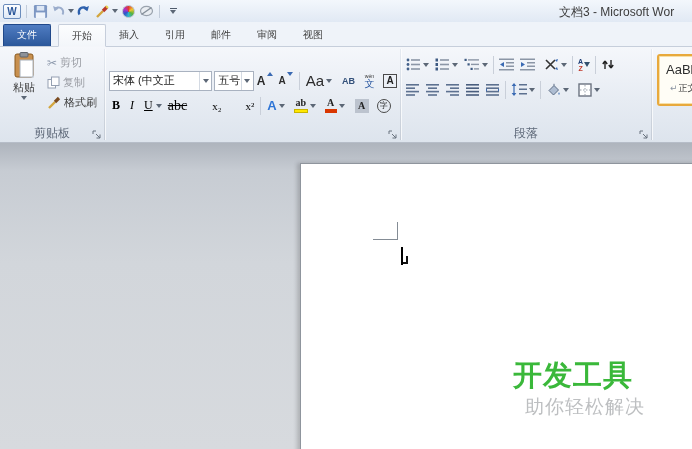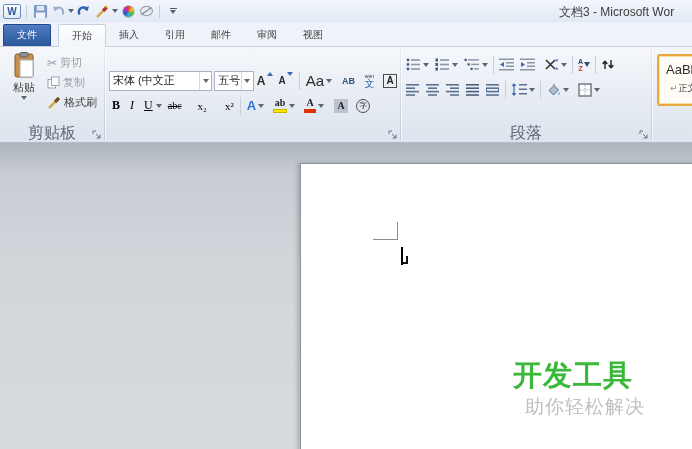--- a/index.html
+++ b/index.html
@@ -26,21 +26,21 @@
   .tab { height:21px; line-height:20px; padding:0 13px; font-size:10px; color:#3d3d3d; white-space:nowrap; }
   .tab-file { background:linear-gradient(#4f7cc2,#2b579a); color:#fff; border:1px solid #20488a; border-bottom:none;
               border-radius:2px 2px 0 0; margin-right:7px; height:22px; }
   .tab-active { background:linear-gradient(#fcfdfe,#f3f6fa); border:1px solid #c6cedb; border-bottom:1px solid #f4f6fa;
               border-radius:2px 2px 0 0; margin-bottom:-1px; height:23px; line-height:21px; }
 
   
   .ribbon { height:96px; background:linear-gradient(#f5f7fb,#e7ecf3 55%,#dde4ed); border-bottom:1px solid #b6bdc8; display:flex; }
   .group { display:flex; flex-direction:column; position:relative; }
   .gsep { width:1px; background:linear-gradient(#e5eaf1,#c5ccd6); margin:2px 0; box-shadow:1px 0 0 rgba(255,255,255,.7); }
-  .glabel { height:17px; font-size:16px; color:#5e6979; text-align:center; line-height:16px; }
+  .glabel { height:17px; font-size:12px; color:#5e6979; text-align:center; line-height:16px; }
   .launcher { position:absolute; right:2px; bottom:2px; width:12px; height:12px; display:flex; align-items:center; justify-content:center; }
   .gbody { flex:1; }
   .vdiv { width:1px; height:18px; background:#c9cfd9; margin:0 3px; align-self:center; }
 
   
   .g-clip { width:104px; }
   .clip-body { display:flex; padding:5px 0 0 5px; }
   .paste { width:38px; display:flex; flex-direction:column; align-items:center; gap:1px; font-size:11px; color:#3e3e3e; }
   .clip-col { display:flex; flex-direction:column; gap:5px; padding:3px 0 0 4px; }
   .clip-item { display:flex; align-items:center; gap:3px; font-size:11px; color:#9a9da4; white-space:nowrap; }
@@ -66,21 +66,21 @@
   .aa { font-size:15px; color:#2b2b2b; }
   .clearfmt { position:relative; font-size:9px; font-weight:bold; color:#33507a; }
   .phonetic { display:flex; flex-direction:column; align-items:center; line-height:1; }
   .phonetic .ruby { font-size:6px; color:#333; transform:scale(.85); }
   .phonetic .base { font-size:10px; color:#1f4f9c; }
   .charborder { width:14px; height:14px; border:1px solid #4a4a4a; font-size:10px; font-weight:bold; color:#222;
                 display:flex; align-items:center; justify-content:center; }
   .bold { font-weight:bold; font-size:12px; font-family:"Liberation Serif",serif; }
   .ital { font-style:italic; font-size:12px; font-family:"Liberation Serif",serif; }
   .undl { text-decoration:underline; font-size:12px; font-family:"Liberation Serif",serif; }
-  .strike { text-decoration:line-through; font-size:10px; font-family:"Liberation Serif",serif; }
+  .strike { text-decoration:line-through; font-size:14px; font-family:"Liberation Serif",serif; }
   .subsup { font-size:11px; font-family:"Liberation Serif",serif; }
   .fx { color:#2e75d6; font-weight:bold; font-size:13px; }
   .stack { display:flex; flex-direction:column; align-items:center; line-height:1; }
   .stack .t { font-size:10px; font-weight:bold; color:#222; font-family:"Liberation Serif",serif; }
   .bar-y { width:14px; height:4px; background:#ffe800; border:1px solid #c9b400; margin-top:1px; }
   .bar-r { width:12px; height:4px; background:#d93600; margin-top:1px; }
   .shadeA { width:14px; height:14px; background:#bcc3ce; color:#222; font-weight:bold; font-size:10px;
             display:flex; align-items:center; justify-content:center; font-family:"Liberation Serif",serif; }
   .enclose { width:14px; height:14px; border:1px solid #4a4a4a; border-radius:50%; font-size:8px; color:#222;
              display:flex; align-items:center; justify-content:center; }
@@ -268,22 +268,22 @@
         <div class="fbtn" style="margin-left:2px">
           <span class="charborder">A</span>
         </div>
       </div>
       <div class="frow frow2">
         <div class="fbtn bold">B</div>
         <div class="fbtn ital" style="margin-left:4px">I</div>
         <div class="fbtn undl" style="margin-left:4px">U</div>
         <span class="caret"></span>
         <div class="fbtn strike" style="margin-left:3px">abc</div>
-        <div class="fbtn subsup" style="margin-left:10px">x₂</div>
-        <div class="fbtn subsup" style="margin-left:12px">x²</div>
+        <div class="fbtn subsup" style="margin-left:19px">x₂</div>
+        <div class="fbtn subsup" style="margin-left:18px">x²</div>
         <span class="vdiv"></span>
         <div class="fbtn">
           <span class="fx">A</span>
           <span class="caret" style="margin-left:2px"></span>
         </div>
         <div class="fbtn" style="margin-left:3px">
           <span class="stack">
             <span class="t">ab</span>
             <span class="bar-y"></span>
           </span>

